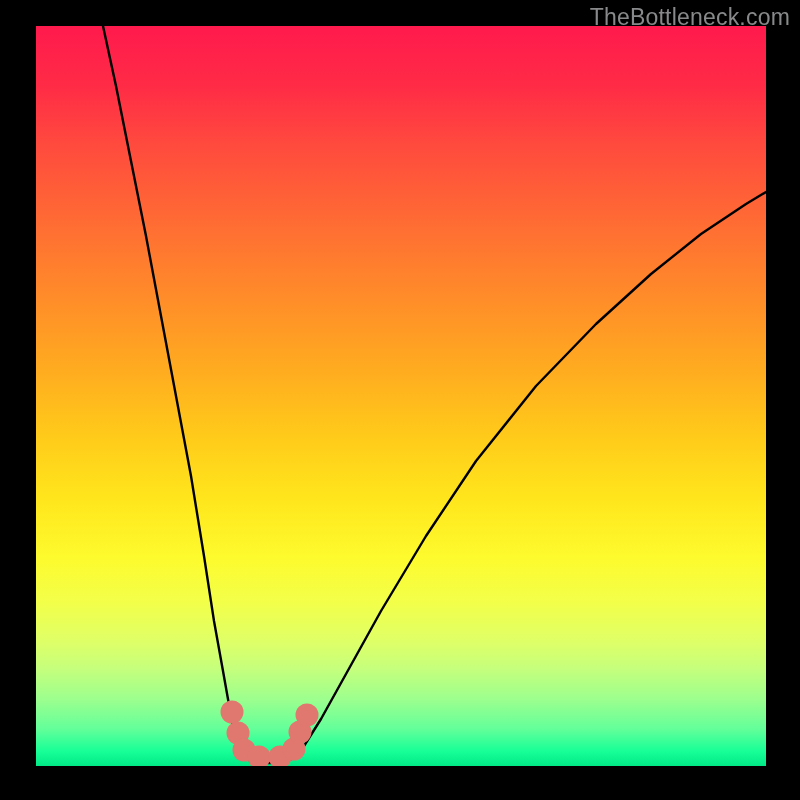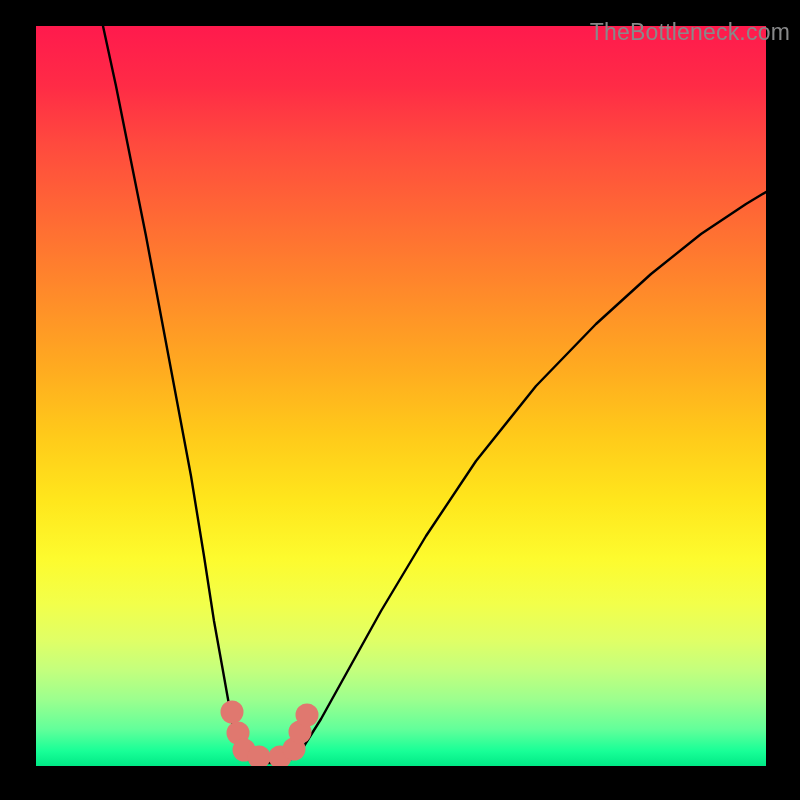--- a/index.html
+++ b/index.html
@@ -29,21 +29,21 @@
       #f2ff4a 78%,
       #e0ff66 83%,
       #c4ff7d 87%,
       #9cff8e 91%,
       #63ff9a 95%,
       #18ff97 98%,
       #00e986 100%);
   }
   .watermark {
     position: absolute;
-    top: 19px;
+    top: 4px;
     right: 10px;
     font-family: Arial, Helvetica, sans-serif;
     font-size: 23px;
     color: #88898a;
     letter-spacing: 0.2px;
   }
   svg.curves {
     position: absolute;
     left: 0; top: 0;
     width: 730px; height: 740px;

